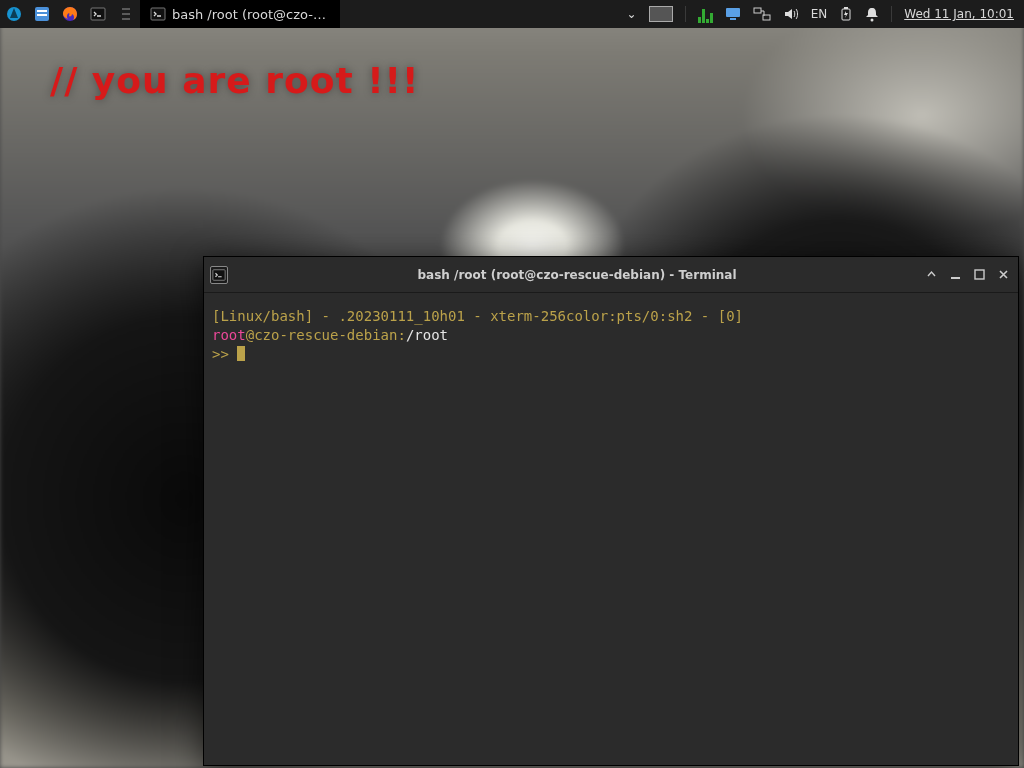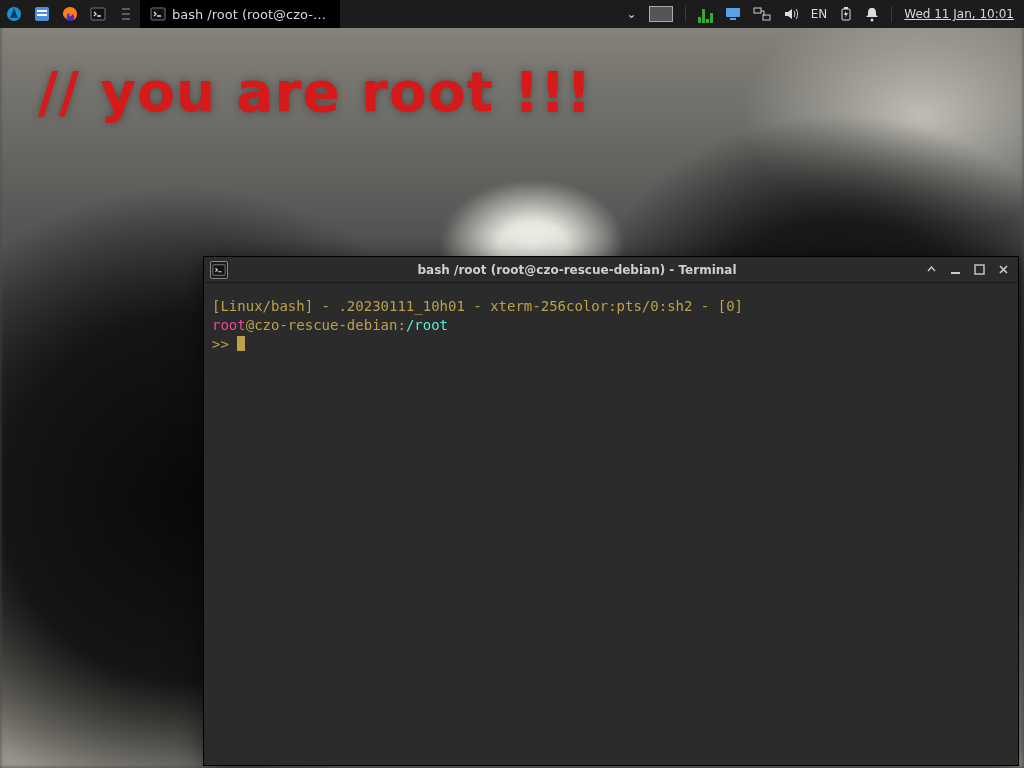--- a/index.html
+++ b/index.html
@@ -14,22 +14,22 @@
     position: absolute; inset: 0;
     background:
       radial-gradient(ellipse 420px 300px at 52% 32%, #f4f4f0 0%, #e8e8e0 8%, rgba(240,240,235,0) 22%),
       radial-gradient(ellipse 520px 520px at 18% 65%, #0a0a0a 0%, #151515 35%, rgba(10,10,10,0) 60%),
       radial-gradient(ellipse 480px 420px at 82% 45%, #0c0c0c 0%, #1a1a1a 30%, rgba(12,12,12,0) 55%),
       radial-gradient(ellipse 300px 200px at 90% 15%, #bfbdb5 0%, rgba(191,189,181,0) 60%),
       linear-gradient(180deg, #8e8c85 0%, #7d7b74 7%, #555 30%, #2a2a2a 60%, #858278 92%, #9a978e 100%);
     filter: blur(2px);
   }
   .warning {
-    position: absolute; top: 60px; left: 38px;
-    font-size: 55px; font-weight: bold;
+    position: absolute; top: 60px; left: 50px;
+    font-size: 36px; font-weight: bold;
     color: #d61a1a; font-family: "DejaVu Sans", sans-serif;
     letter-spacing: 1px;
     text-shadow: 0 0 8px rgba(0,0,0,.35);
   }
 
   
   .panel {
     position: absolute; top: 0; left: 0; right: 0; height: 28px;
     background: #1c1c1c; color: #d8d8d8;
     display: flex; align-items: center; font-size: 12px;
@@ -53,39 +53,39 @@
   .window {
     position: absolute; left: 203px; top: 256px;
     width: 816px; height: 510px;
     background: #2b2b2b;
     border: 1px solid #000;
     box-shadow: 0 6px 28px rgba(0,0,0,.6);
     display:flex; flex-direction:column;
     z-index: 3;
   }
   .titlebar {
-    height: 26px; background:#2b2b2b; color:#cfcfcf;
+    height: 36px; background:#2b2b2b; color:#cfcfcf;
     display:flex; align-items:center; padding:0 6px; font-size:12px;
     border-bottom:1px solid #1a1a1a;
   }
   .title-icon { width:18px; height:18px; border:1px solid #888; display:flex; align-items:center; justify-content:center; font-size:11px; background:#1b1b1b; border-radius:2px;}
   .title-text { flex:1; text-align:center; font-weight:bold; white-space:nowrap; overflow:hidden; text-overflow:ellipsis; padding:0 8px;}
   .title-controls { display:flex; gap:10px; font-size:12px; }
   .title-controls span { width:14px; text-align:center; cursor:default; }
 
   .term {
     flex:1; background:#2b2b2b; padding:14px 8px 8px 8px;
     font-family:"DejaVu Sans Mono","Liberation Mono",monospace;
     font-size:14px; line-height:1.35; color:#c7c7c7;
     white-space:pre;
   }
   .t-yellow { color:#bba24a; }
   .t-red { color:#ec4899; }
   .t-host { color:#bba24a; }
-  .t-path { color:#5eead4; }
+  .t-path { color:#e5e5e5; }
   .cursor { display:inline-block; width:8px; height:15px; background:#bba24a; vertical-align:-2px; }
 
   svg { display:block; }
 </style>
 </head>
 <body>
 
 <div class="wallpaper"></div>
 
 <div class="warning">// you are root !!!</div>

